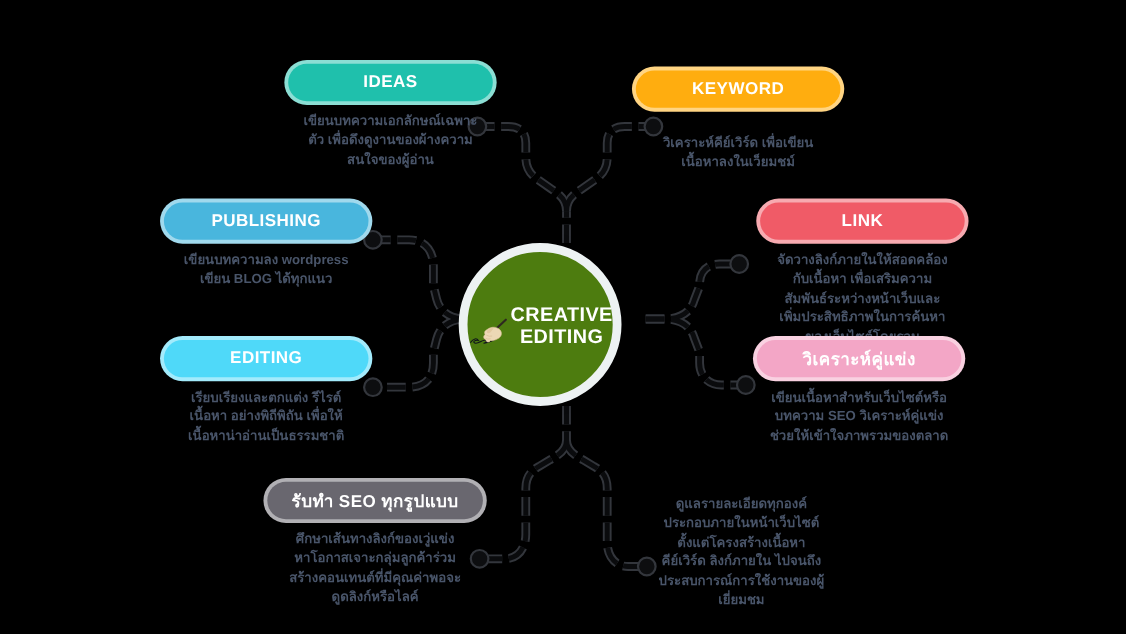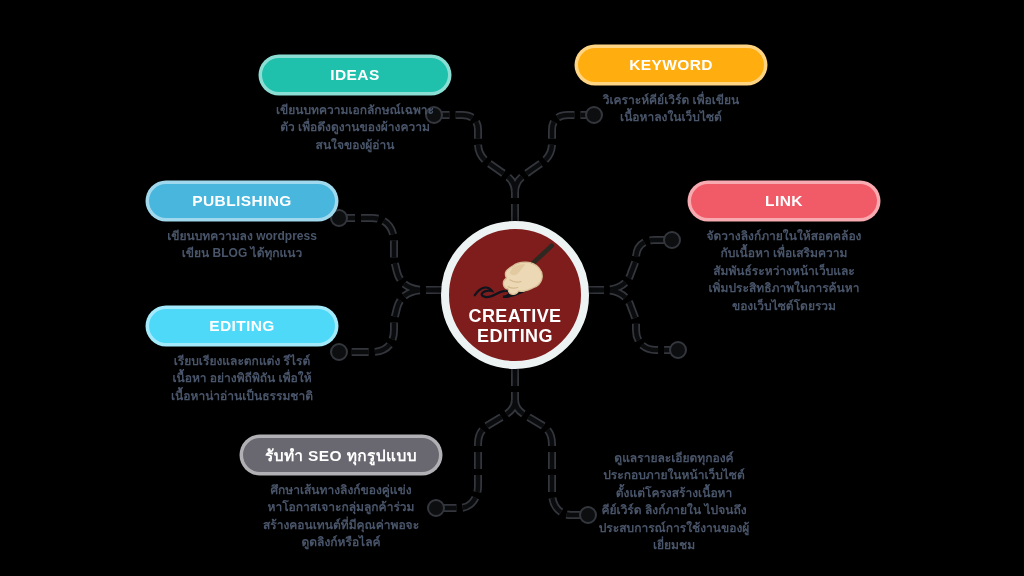--- a/index.html
+++ b/index.html
@@ -28,33 +28,33 @@
     box-shadow:0 0 0 3.5px color-mix(in srgb, var(--pill,#888) 52%, #ffffff 48%);
   }
   .pill span{
     color:#fff;font-weight:bold;font-size:15.5px;letter-spacing:.4px;white-space:nowrap;
   }
   .desc{
     margin-top:10px;color:#49556a;font-weight:bold;font-size:12px;
     line-height:1.45;text-align:center;white-space:pre-line;
   }
   #node-ideas{left:230px;top:58px;justify-content:center;}
-  #node-keyword{left:546px;top:48px;}
+  #node-keyword{left:546px;top:64px;gap:14px;}
   #node-publishing{left:117px;top:184px;}
   #node-link{left:659px;top:184px;}
   #node-editing{left:117px;top:309px;}
   #node-competitor{left:656px;top:309px;}
   #node-seo{left:216px;top:438px;}
   #node-onpage{left:549px;top:440px;}
 
   
   #center{
-    position:absolute;left:441px;top:221px;width:132px;height:132px;
-    background:#7f1d1d;border:8px solid #edf2f3;border-radius:50%;
-    display:flex;flex-direction:column;align-items:center;
+    position:absolute;left:417px;top:221px;width:132px;height:132px;
+    background:#4d7c0f;border:8px solid #edf2f3;border-radius:50%;
+    display:flex;flex-direction:row;align-items:center;
     box-shadow:0 0 10px rgba(0,0,0,.35);
   }
   #center .title{
     color:#fff;font-weight:bold;font-size:18px;line-height:1.12;
     text-align:center;letter-spacing:.4px;margin-top:2px;
   }
   #center svg{margin-top:13px;}
 </style>
 </head>
 <body>
@@ -127,21 +127,21 @@
     <div class="desc">เขียนบทความเอกลักษณ์เฉพาะ
 ตัว เพื่อดึงดูงานของผ้างความ
 สนใจของผู้อ่าน</div>
   </div>
 
   <div class="node" id="node-keyword">
     <div class="pill" style="--pill: #FFAD0F;">
       <span>KEYWORD</span>
     </div>
     <div class="desc">วิเคราะห์คีย์เวิร์ด เพื่อเขียน
-เนื้อหาลงในเว็บไซต์</div>
+เนื้อหาลงในเว็ยมชม์</div>
   </div>
 
   <div class="node" id="node-link">
     <div class="pill" style="--pill: #F05B67;">
       <span>LINK</span>
     </div>
     <div class="desc">จัดวางลิงก์ภายในให้สอดคล้อง
 กับเนื้อหา เพื่อเสริมความ
 สัมพันธ์ระหว่างหน้าเว็บและ
 เพิ่มประสิทธิภาพในการค้นหา
@@ -158,26 +158,34 @@
 
   <div class="node" id="node-editing">
     <div class="pill" style="--pill: #4FD9F9;">
       <span>EDITING</span>
     </div>
     <div class="desc">เรียบเรียงและตกแต่ง รีไรต์
 เนื้อหา อย่างพิถีพิถัน เพื่อให้
 เนื้อหาน่าอ่านเป็นธรรมชาติ</div>
   </div>
 
+  <div class="node" id="node-competitor">
+    <div class="pill" style="--pill: #F3A6C6;">
+      <span>วิเคราะห์คู่แข่ง</span>
+    </div>
+    <div class="desc">เขียนเนื้อหาสำหรับเว็บไซต์หรือ
+บทความ SEO วิเคราะห์คู่แข่ง
+ช่วยให้เข้าใจภาพรวมของตลาด</div>
+  </div>
 
   <div class="node" id="node-seo">
     <div class="pill" style="--pill: #69676F;">
       <span>รับทำ SEO ทุกรูปแบบ</span>
     </div>
-    <div class="desc">ศึกษาเส้นทางลิงก์ของคู่แข่ง
+    <div class="desc">ศึกษาเส้นทางลิงก์ของเวู่แข่ง
 หาโอกาสเจาะกลุ่มลูกค้าร่วม
 สร้างคอนเทนต์ที่มีคุณค่าพอจะ
 ดูดลิงก์หรือไลค์</div>
   </div>
 
   <div class="node" id="node-onpage">
     <div class="desc">ดูแลรายละเอียดทุกองค์
 ประกอบภายในหน้าเว็บไซต์
 ตั้งแต่โครงสร้างเนื้อหา
 คีย์เวิร์ด ลิงก์ภายใน ไปจนถึง

